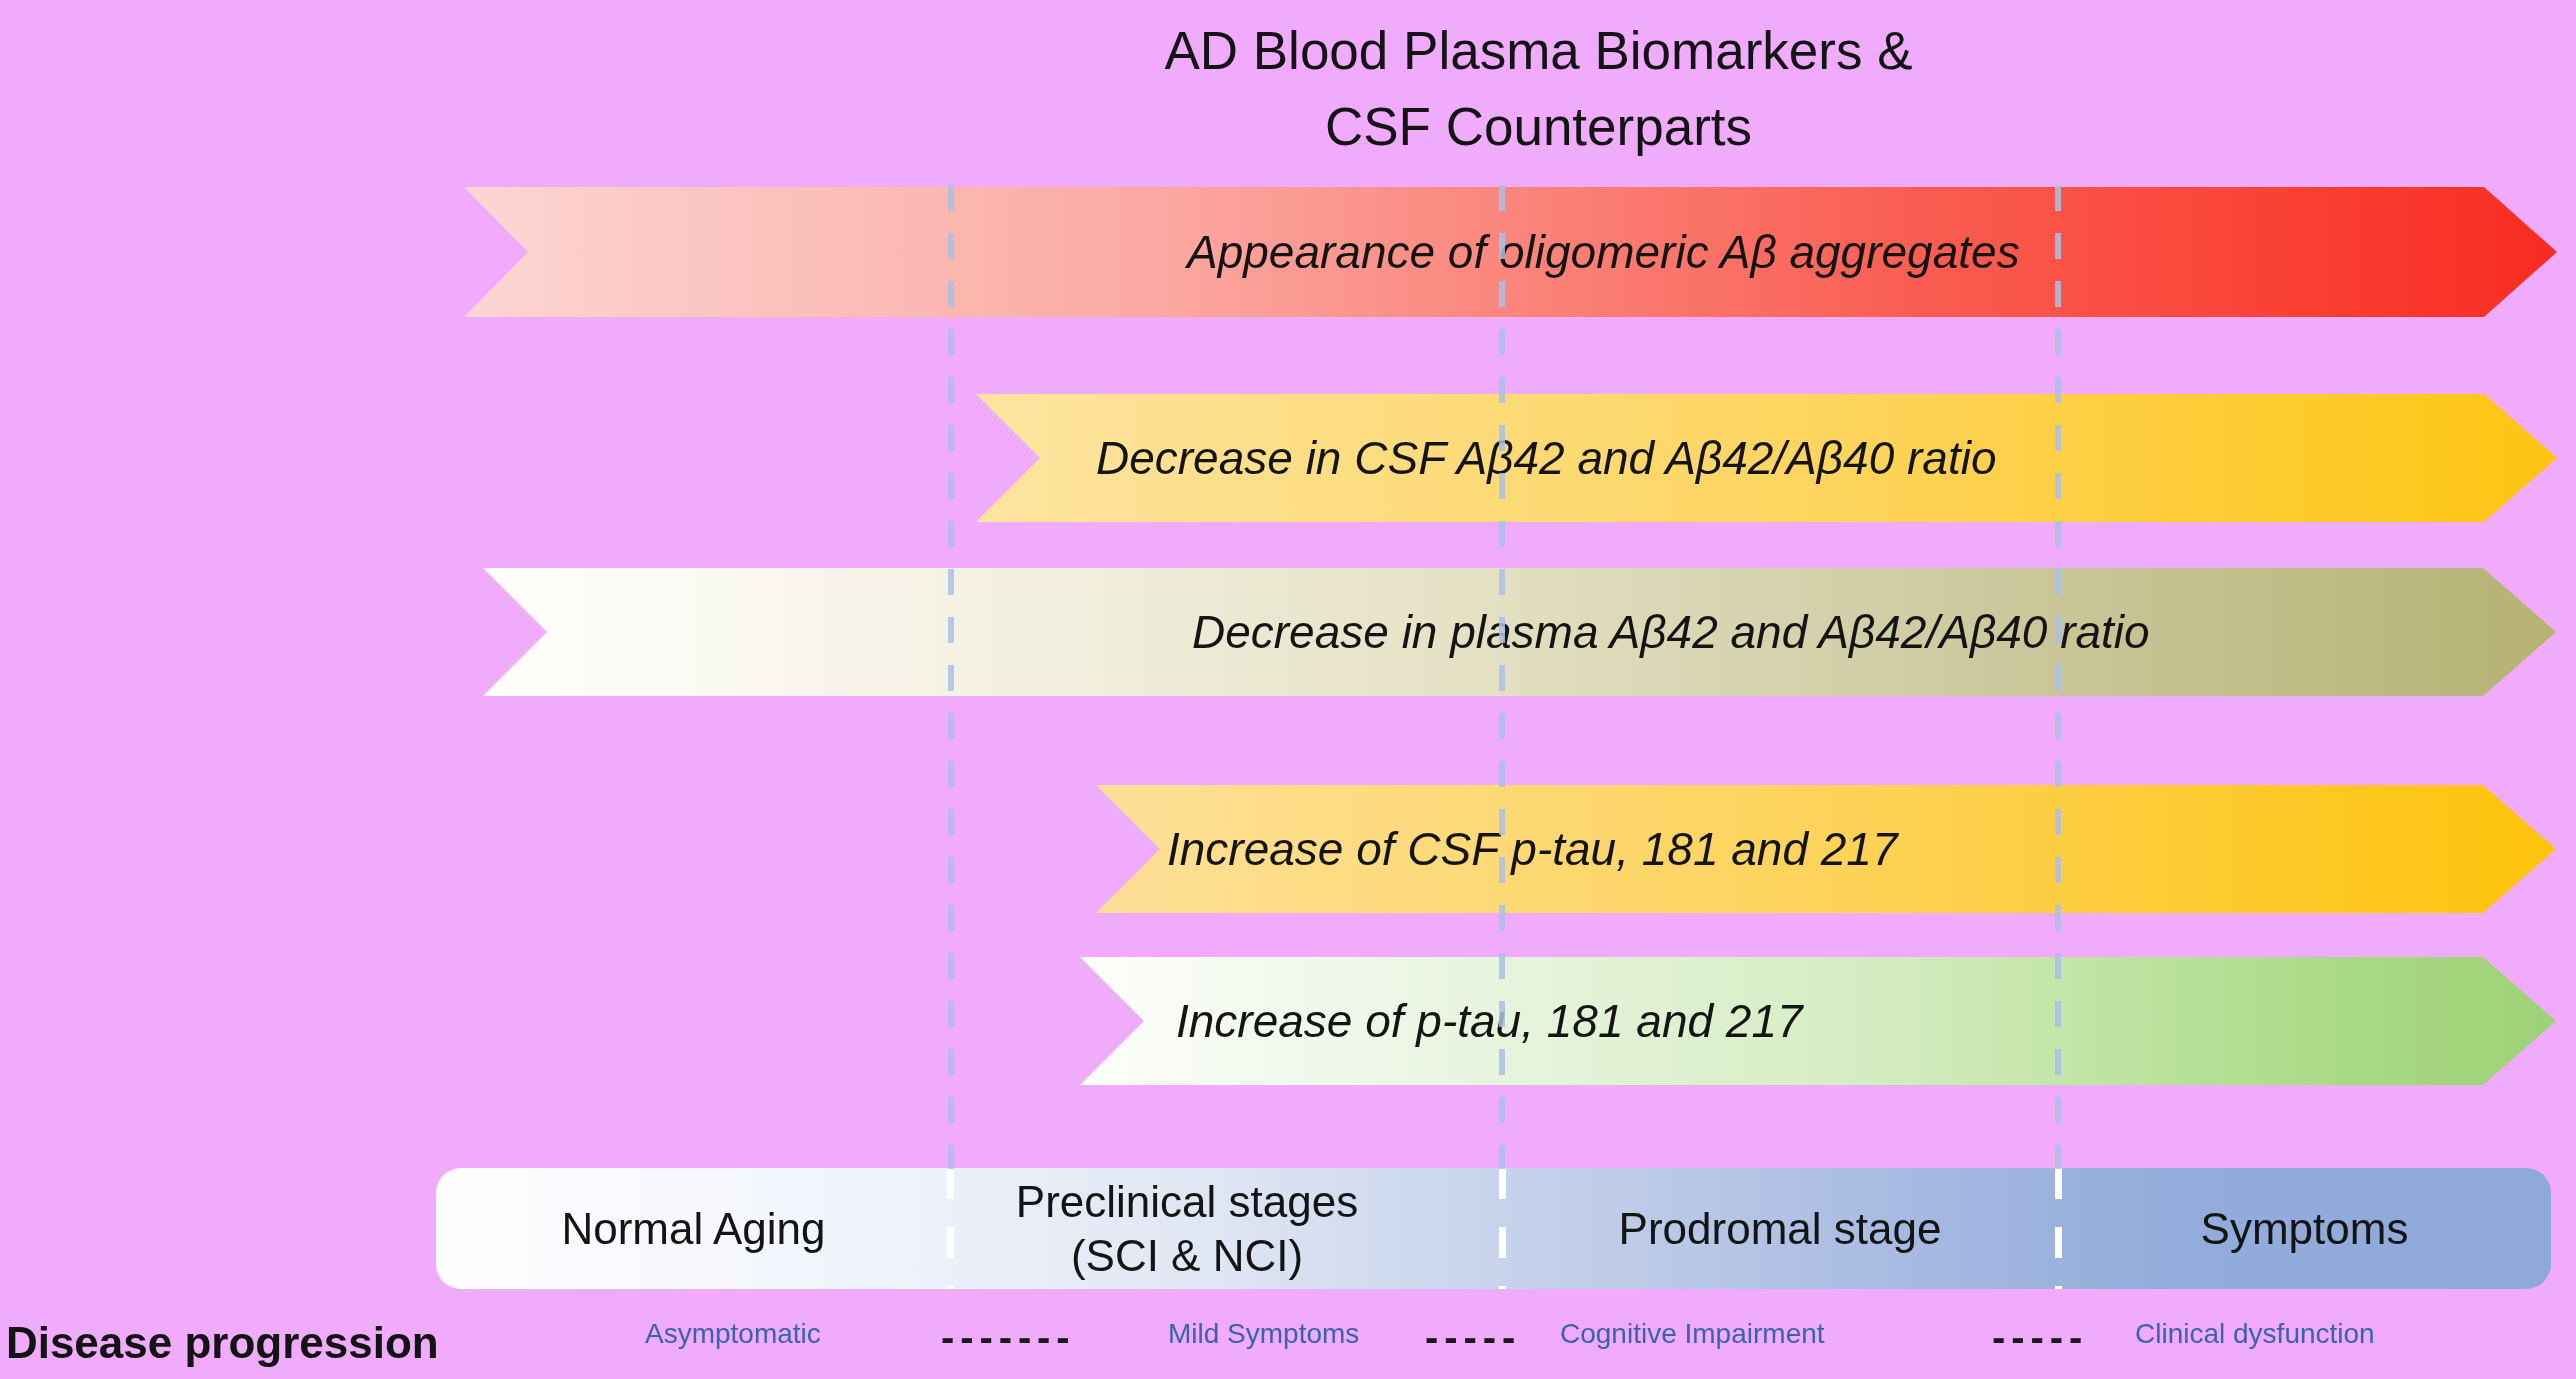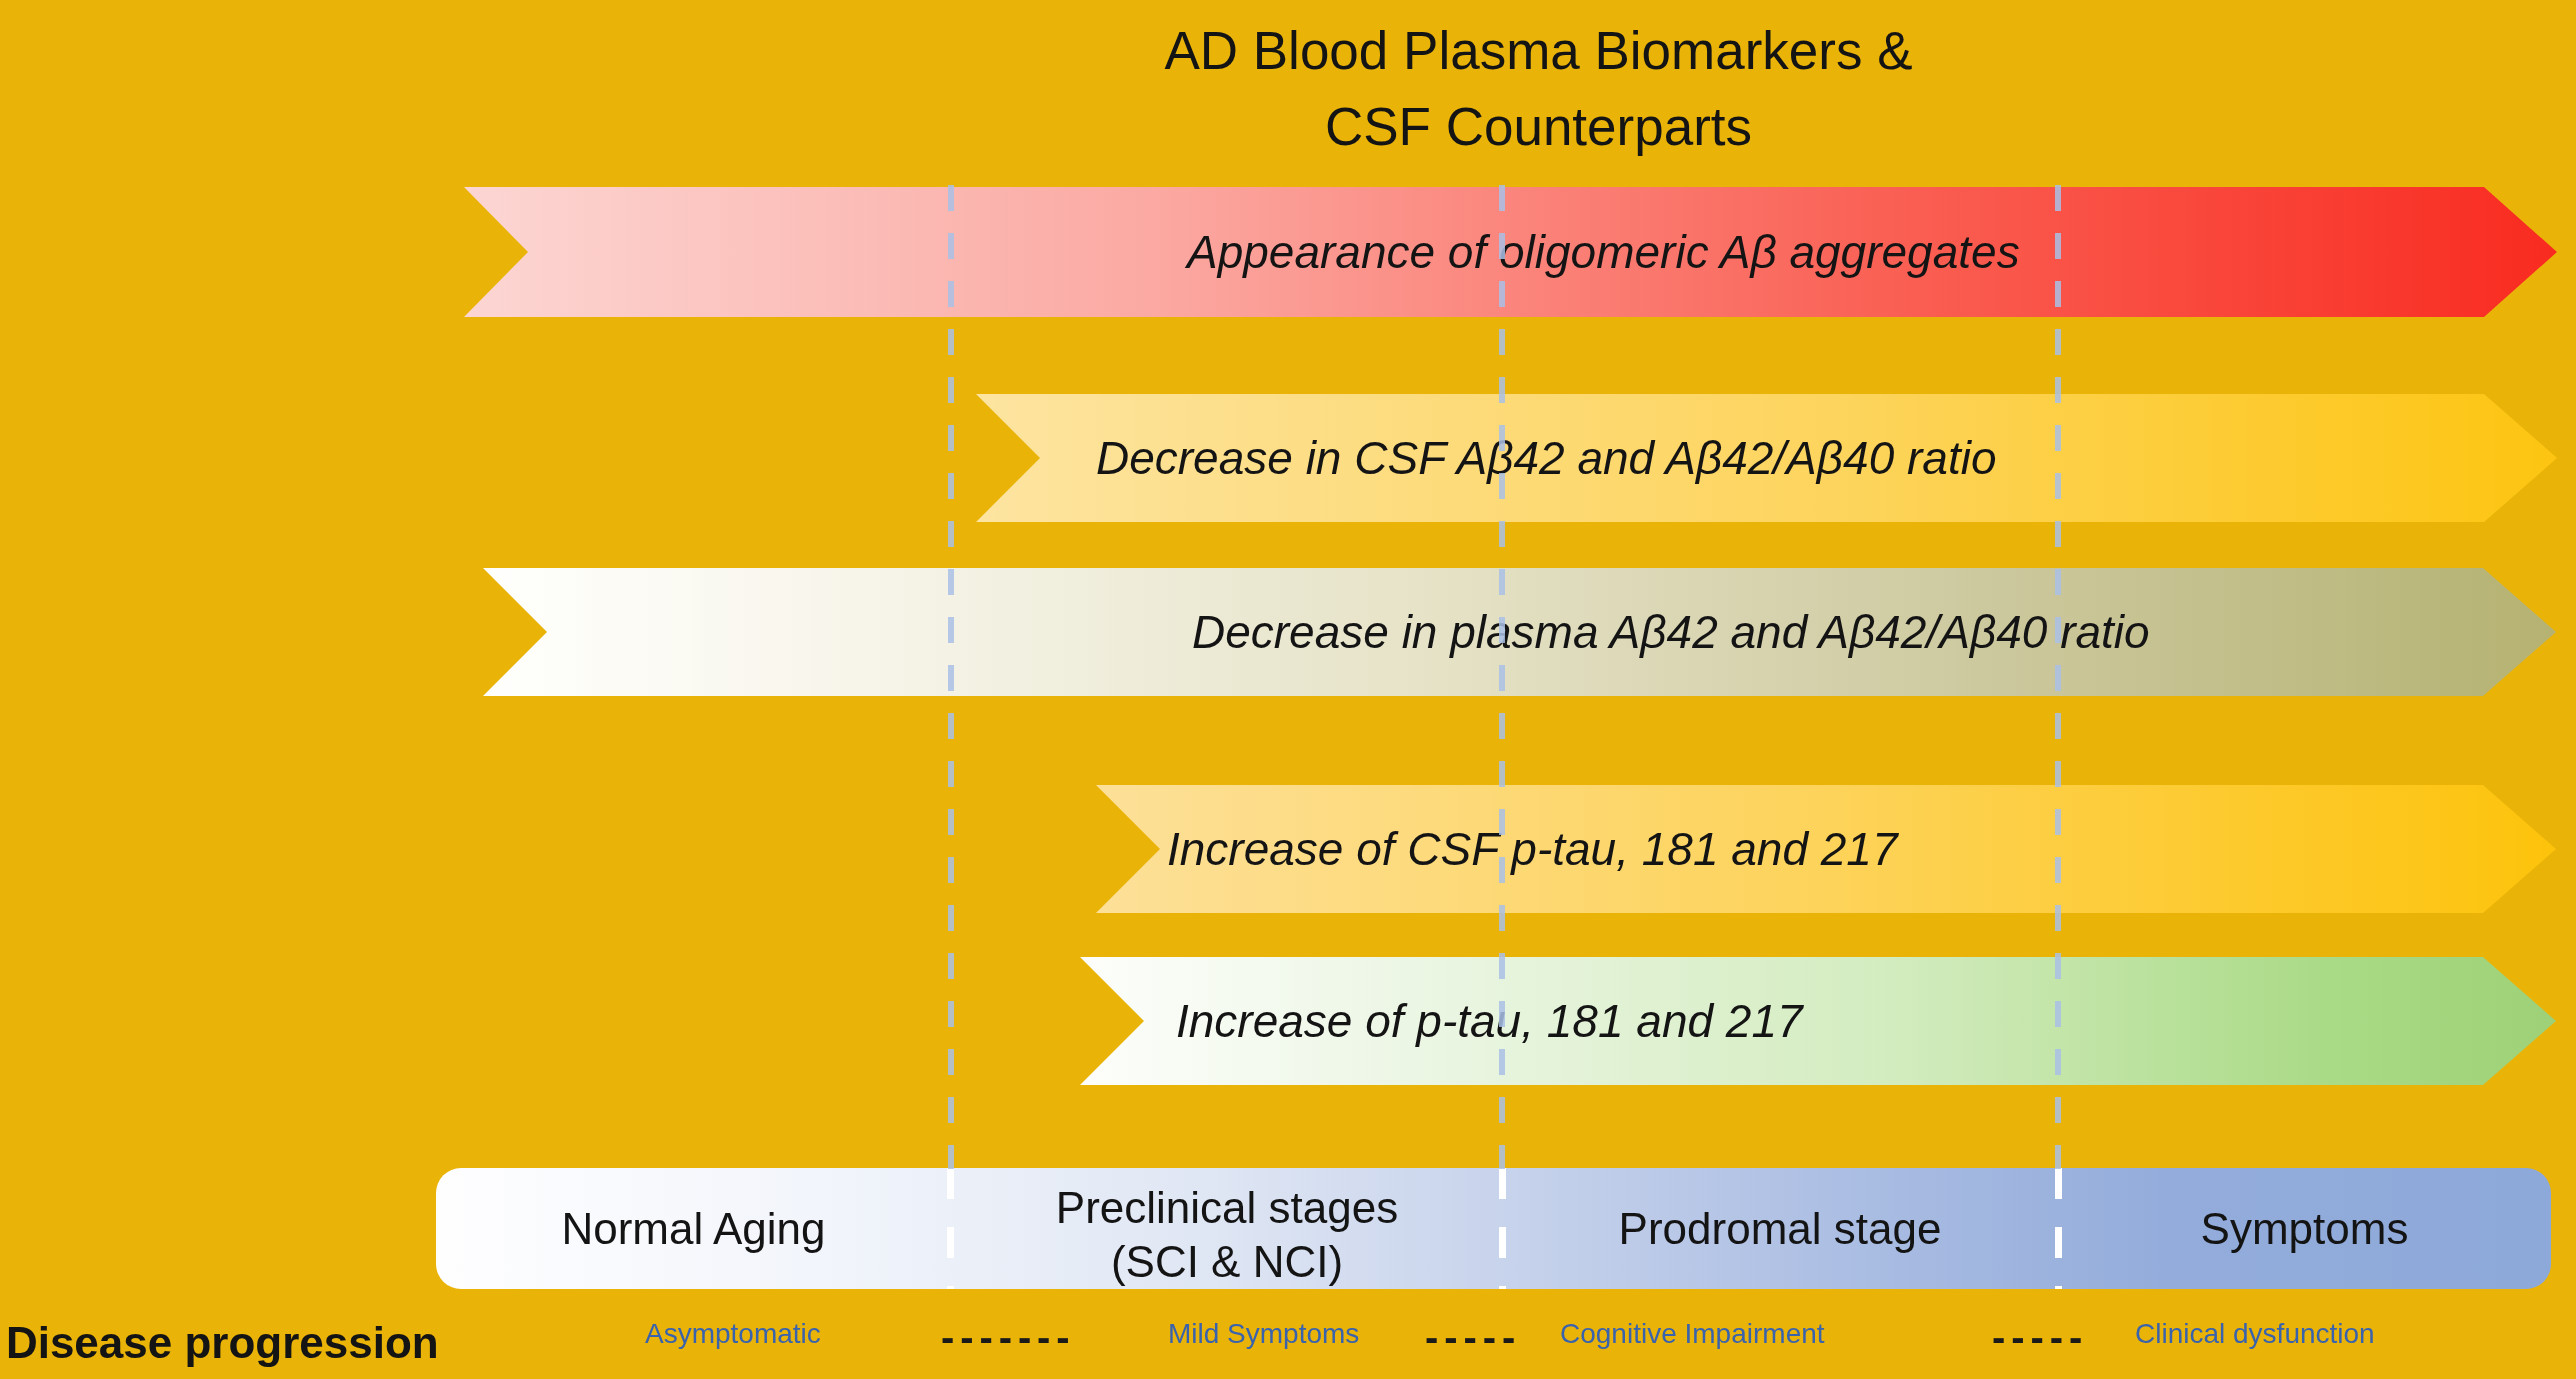--- a/index.html
+++ b/index.html
@@ -1,16 +1,16 @@
 <!DOCTYPE html>
 <html style="font-size:11.7px"><head>
 <meta charset="utf-8">
 <style>
   html,body{margin:0;padding:0;background:#ffffff;width:2576px;height:1380px;overflow:hidden;}
-  .fig{position:relative;width:2576px;height:1380px;background:#eab308;
+  .fig{position:relative;width:2576px;height:1380px;background:#f0abfc;
        font-family:"Liberation Sans",sans-serif;color:#111;}
 
   
   .title{position:absolute;left:916px;top:13px;width:1245px;text-align:center;
          font-size:53px;line-height:76px;color:#141414;}
 
   
   .guide{position:absolute;top:185px;height:984px;width:5.9px;z-index:5;
          background:repeating-linear-gradient(to bottom,rgba(170,192,230,0.85) 0px 26px,rgba(0,0,0,0) 26px 48px);}
   .g1{left:948px;} .g2{left:1499px;} .g3{left:2055px;}
@@ -38,21 +38,21 @@
   
   .stagebar{position:absolute;left:436px;top:1168px;width:2115px;height:121px;z-index:1;
             border-radius:25px;
             background:linear-gradient(90deg,#fefeff 0%,#f2f5fb 18%,#e0e7f4 36%,#c5d1eb 52%,#a9bce2 68%,#93acdb 82%,#8da9d9 100%);}
   .stage-sep{position:absolute;top:1168px;height:121px;width:7.3px;z-index:4;
              background:repeating-linear-gradient(to bottom,#ffffff 0px 31px,rgba(0,0,0,0) 31px 59px);}
   .ss1{left:947px;} .ss2{left:1499px;} .ss3{left:2055px;}
   .stage{position:absolute;top:1168px;height:121px;z-index:3;display:flex;flex-direction:column;
          align-items:center;justify-content:center;text-align:center;
          font-size:44px;line-height:54px;color:#141414;}
-  .seg1{left:436px;width:515px;} .seg2{left:951px;width:552px;justify-content:flex-end;}
+  .seg1{left:436px;width:515px;} .seg2{left:911px;width:552px;}
   .seg3{left:1502px;width:556px;align-items:center;} .seg4{left:2058px;width:493px;}
 
   
   .axis-label{position:absolute;left:5.9px;top:1318px;font-size:44px;font-weight:600;color:#141414;white-space:nowrap;}
   .phase{position:absolute;top:1318px;font-size:28px;color:#3a63ad;white-space:nowrap;}
   .pdash{position:absolute;top:1315px;font-size:40px;font-weight:700;color:#1a1a1a;letter-spacing:5.9px;white-space:nowrap;}
   .p1{left:645px;} .pd1{left:941px;} .p2{left:1168px;} .pd2{left:1425px;}
   .p3{left:1560px;} .pd3{left:1992px;} .p4{left:2135px;}
 </style>
 </head>

